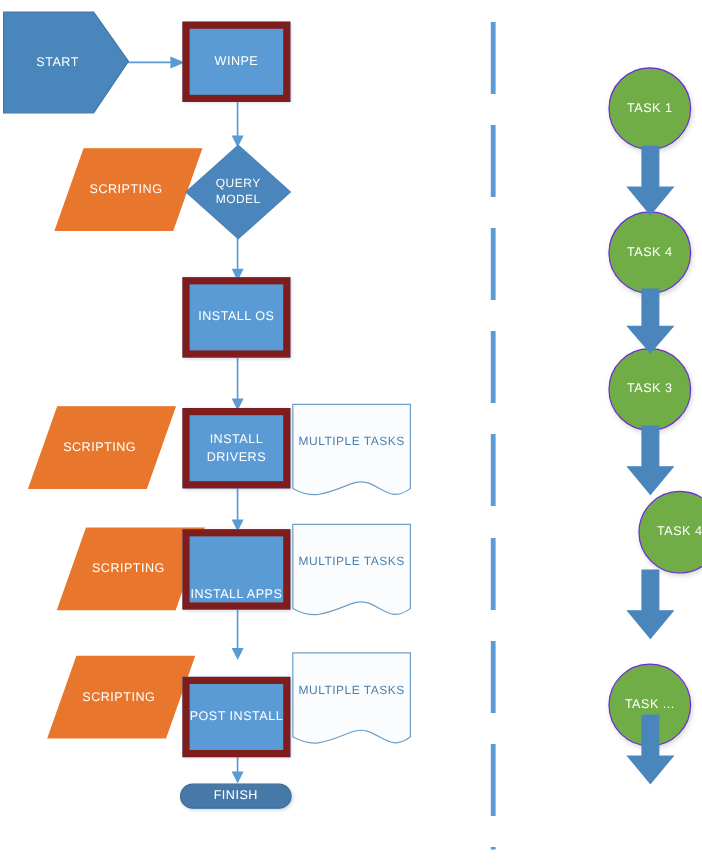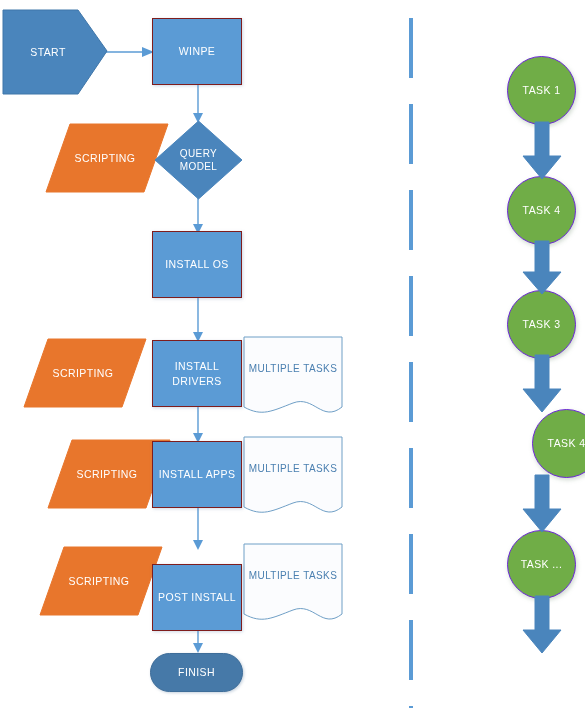--- a/index.html
+++ b/index.html
@@ -44,28 +44,28 @@
     white-space: pre-line;
   }
 
   
   #start-node { left: 3px; top: 10px; width: 104px; height: 84px; }
   #start-node .label { margin-left: -14px; }
 
   
   .proc-box {
     background: #5B9BD5;
-    border: 1px solid #7f1d1d;
+    border: 6px solid #7f1d1d;
     box-shadow: 1px 1px 3px rgba(120,150,180,0.35);
   }
 
   #winpe-node   { left: 152px; top: 18px;  width: 90px; height: 67px; }
   #installos-node { left: 152px; top: 231px; width: 90px; height: 67px; }
   #installdrivers-node { left: 152px; top: 340px; width: 90px; height: 67px; z-index: 4;}
-  #installapps-node    { left: 152px; top: 441px; width: 90px; height: 67px; z-index: 4;}
+  #installapps-node    { left: 152px; top: 441px; width: 90px; height: 67px; z-index: 4; align-items: flex-end;}
   #postinstall-node    { left: 152px; top: 548px; width: 90px; height: 67px; z-index: 4; margin-top: 16px;}
 
   
   #querymodel-node { left: 155px; top: 121px; width: 87px; height: 78px; }
   #querymodel-node .label { font-size: 10px; }
 
   
   .para-node { width: 122px; height: 68px; }
   #scripting1-node { left: 46px; top: 124px; }
   #scripting2-node { left: 24px; top: 339px; }
@@ -75,42 +75,42 @@
 
   
   .doc-node { width: 98px; height: 82px; color: #4a7fb0; font-size: 10px; }
   #multitasks1-node { left: 244px; top: 337px; }
   #multitasks2-node { left: 244px; top: 437px; }
   #multitasks3-node { left: 244px; top: 544px; }
   .doc-node .label { margin-top: -18px; text-align: center; }
 
   
   #finish-node {
-    left: 150px; top: 653px; width: 93px; height: 39px;
+    left: 150px; top: 653px; width: 93px; height: 21px;
     background: #4679A8;
     border-radius: 20px;
     border: 1px solid #3E6D99;
     box-shadow: 1px 1px 3px rgba(110,140,170,0.4);
   }
 
   
   .task-circle {
     width: 69px; height: 69px;
     border-radius: 50%;
     background: #70AD47;
     border: 1px solid #6d28d9;
     color: #ffffff;
     font-size: 10.5px;
     box-shadow: 1px 2px 4px rgba(120,150,120,0.35);
   }
   #task1-node { left: 507px; top: 56px; }
   #task2-node { left: 507px; top: 176px; }
   #task3-node { left: 507px; top: 290px; }
   #task4-node { left: 532px; top: 409px; }
-  #task5-node { left: 507px; top: 530px; }
+  #task5-node { left: 507px; top: 553px; }
 
   
   .conn {
     position: absolute;
     overflow: visible;
   }
 
   
   #divider {
     position: absolute;

